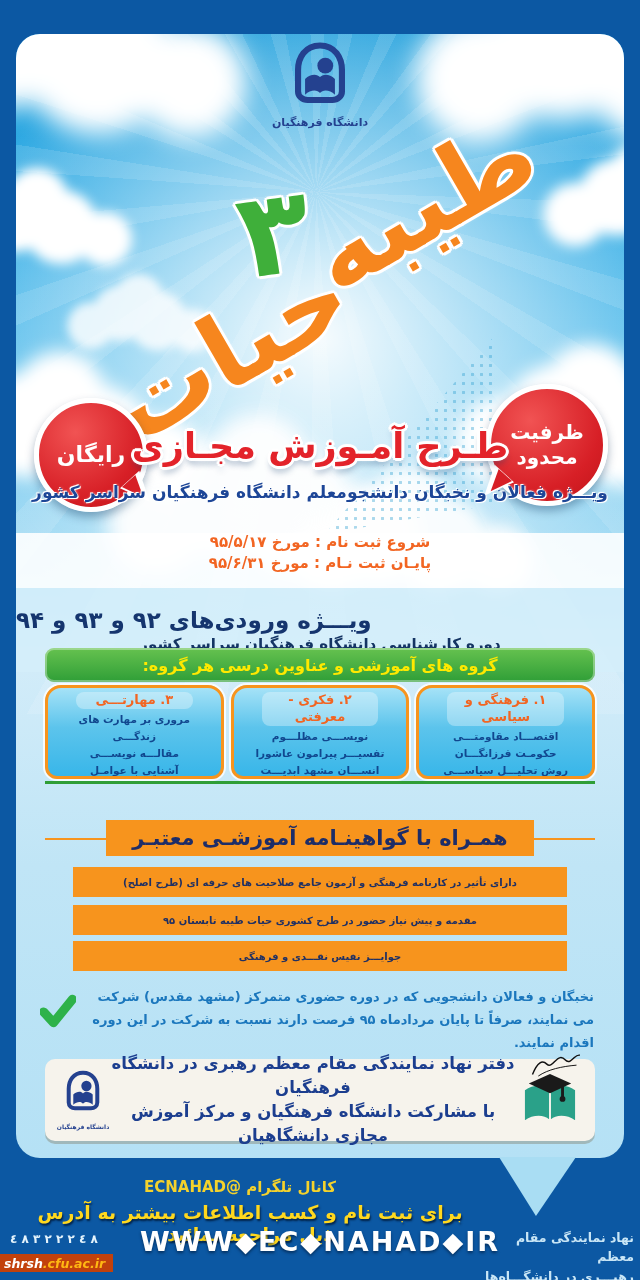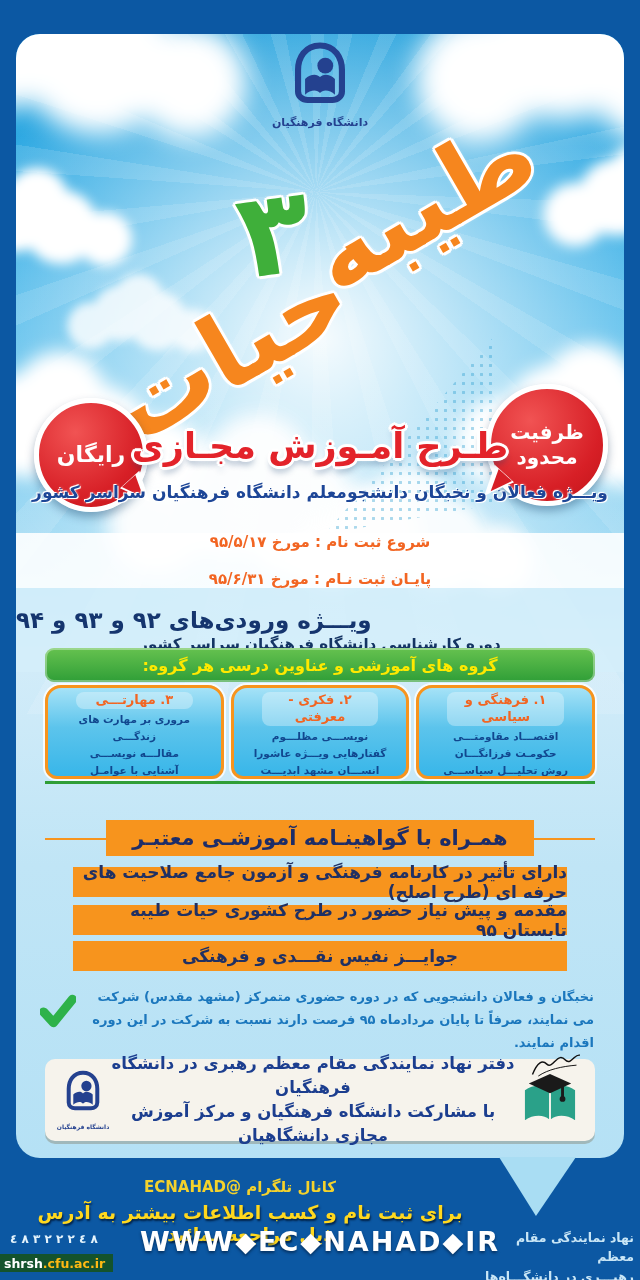--- a/index.html
+++ b/index.html
@@ -77,21 +77,21 @@
   .subtitle{position:absolute;z-index:6;left:0;right:0;top:392px;text-align:center;
     font-size:35px;font-weight:bold;color:#e3232a;direction:rtl;
     text-shadow:0 0 4px #fff,3px 0 0 #fff,-3px 0 0 #fff,0 3px 0 #fff,0 -3px 0 #fff,
       2px 2px 0 #fff,-2px -2px 0 #fff,2px -2px 0 #fff,-2px 2px 0 #fff,0 6px 6px rgba(20,60,110,.35);}
   .audience{position:absolute;z-index:6;left:0;right:0;top:448px;text-align:center;
     font-size:17px;font-weight:bold;color:#1d4697;direction:rtl;
     text-shadow:0 0 3px #fff,1px 1px 0 #fff,-1px -1px 0 #fff;}
 
   
   .strip-white{position:absolute;z-index:6;left:0;right:0;top:499px;height:55px;
-    background:rgba(255,255,255,.88);display:flex;flex-direction:column;justify-content:space-between;gap:3px;}
+    background:rgba(255,255,255,.88);display:flex;flex-direction:column;justify-content:flex-start;gap:3px;}
   .date-line{direction:rtl;text-align:center;color:#f26522;font-weight:bold;font-size:15px;}
   .strip-light{position:absolute;z-index:6;left:0;right:0;top:554px;height:84px;
     background:rgba(213,238,250,.85);display:flex;flex-direction:column;justify-content:center;}
   .entrants{direction:rtl;text-align:left;color:#15356e;font-weight:bold;font-size:23px;}
   .entrants-sub{direction:rtl;text-align:center;color:#143463;font-weight:bold;font-size:15px;margin-top:2px;}
 
   
   .groups-header{position:absolute;z-index:6;left:29px;width:550px;top:614px;height:34px;
     border-radius:9px;background:linear-gradient(180deg,#66c24f 0%,#2f9e37 100%);
     box-shadow:inset 0 0 0 2px rgba(255,255,255,.35);
@@ -108,21 +108,21 @@
   .group-item{color:#11478f;font-weight:bold;font-size:10.5px;line-height:1.62;}
   .green-divider{position:absolute;z-index:6;left:29px;width:550px;top:747px;height:3px;background:#2f9e37;}
 
   
   .cert-line{position:absolute;z-index:6;left:29px;width:550px;top:804px;height:2px;background:#f7941d;}
   .cert-box{position:absolute;z-index:7;left:0;right:0;top:786px;text-align:center;}
   .cert-box span{display:inline-block;background:#f7941d;color:#1d2d68;font-weight:bold;
     font-size:21px;direction:rtl;padding:6px 26px;}
   .benefit{position:absolute;z-index:6;left:57px;width:494px;height:30px;background:#f7941d;
     display:flex;align-items:center;justify-content:center;direction:rtl;
-    color:#203063;font-weight:bold;font-size:17px;}
+    color:#203063;font-weight:bold;font-size:10px;}
   .b1{top:833px;}
   .b2{top:871px;}
   .b3{top:907px;}
 
   
   .note-row{position:absolute;z-index:6;left:24px;top:952px;width:560px;display:flex;align-items:flex-start;}
   .check-icon{flex:0 0 36px;margin-top:8px;}
   .note-text{flex:1;direction:rtl;text-align:right;color:#1b77bd;font-weight:bold;
     font-size:13px;line-height:1.75;margin:0 6px 0 0;}
 
@@ -146,22 +146,22 @@
     color:#ffd81e;font-weight:bold;font-size:19px;z-index:3;
     text-shadow:1px 2px 2px rgba(0,25,55,.85);}
   .url-line{position:absolute;left:140px;top:1226px;width:360px;text-align:center;
     color:#fff;font-weight:bold;font-size:27px;letter-spacing:2px;z-index:3;
     text-shadow:0 2px 3px rgba(0,25,55,.6);}
   .org-right{position:absolute;right:6px;top:1228px;width:150px;text-align:right;direction:rtl;
     color:#c9e6f6;font-size:12.5px;font-weight:bold;line-height:1.55;z-index:3;}
   .phones{position:absolute;left:10px;top:1230px;direction:ltr;color:#e4f3fc;
     font-size:12px;font-weight:bold;letter-spacing:7px;line-height:1.55;z-index:3;}
   .phones .row2{margin-left:26px;}
-  .wm{position:absolute;left:0;top:1254px;height:18px;padding:0 8px 0 4px;background:#14532d;
-    display:flex;align-items:center;z-index:4;font-weight:bold;font-size:12.5px;}
+  .wm{position:absolute;left:0;top:1254px;height:18px;padding:0 8px 0 4px;background:#c2410c;
+    display:flex;align-items:center;z-index:4;font-style:italic;font-weight:bold;font-size:12.5px;}
   .wm .w1{color:#ffffff;}
   .wm .w2{color:#ffb913;}
 </style>
 </head>
 <body>
 
 <div class="stage">
 
   <div class="poster">
     <div class="rays"></div>
@@ -216,21 +216,21 @@
       <div class="group-card">
         <div class="group-title">۱. فرهنگی و سیاسی</div>
         <div class="group-item">اقتصـــاد مقاومتـــی</div>
         <div class="group-item">حکومـت فرزانگـــان</div>
         <div class="group-item">روش تحلیـــل سیاســـی</div>
         <div class="group-item">جریان شناسی سلفی گری</div>
       </div>
       <div class="group-card">
         <div class="group-title">۲. فکری - معرفتی</div>
         <div class="group-item">نویســـی مظلـــوم</div>
-        <div class="group-item">گفتارهایی ویـــژه عاشورا</div>
+        <div class="group-item">تفسیـــر پیرامون عاشورا</div>
         <div class="group-item">انســـان مشهد ابدیـــت</div>
         <div class="group-item">تفسیـــر ســـوره حجرات</div>
       </div>
       <div class="group-card">
         <div class="group-title">۳. مهارتـــی</div>
         <div class="group-item">مروری بر مهارت های زندگـــی</div>
         <div class="group-item">مقالـــه نویســـی</div>
         <div class="group-item">آشنایی با عوامـل استحکـام خانواده</div>
         <div class="group-item">زنان و مردان؛ با تفاوت ها و تشابه ها</div>
       </div>

